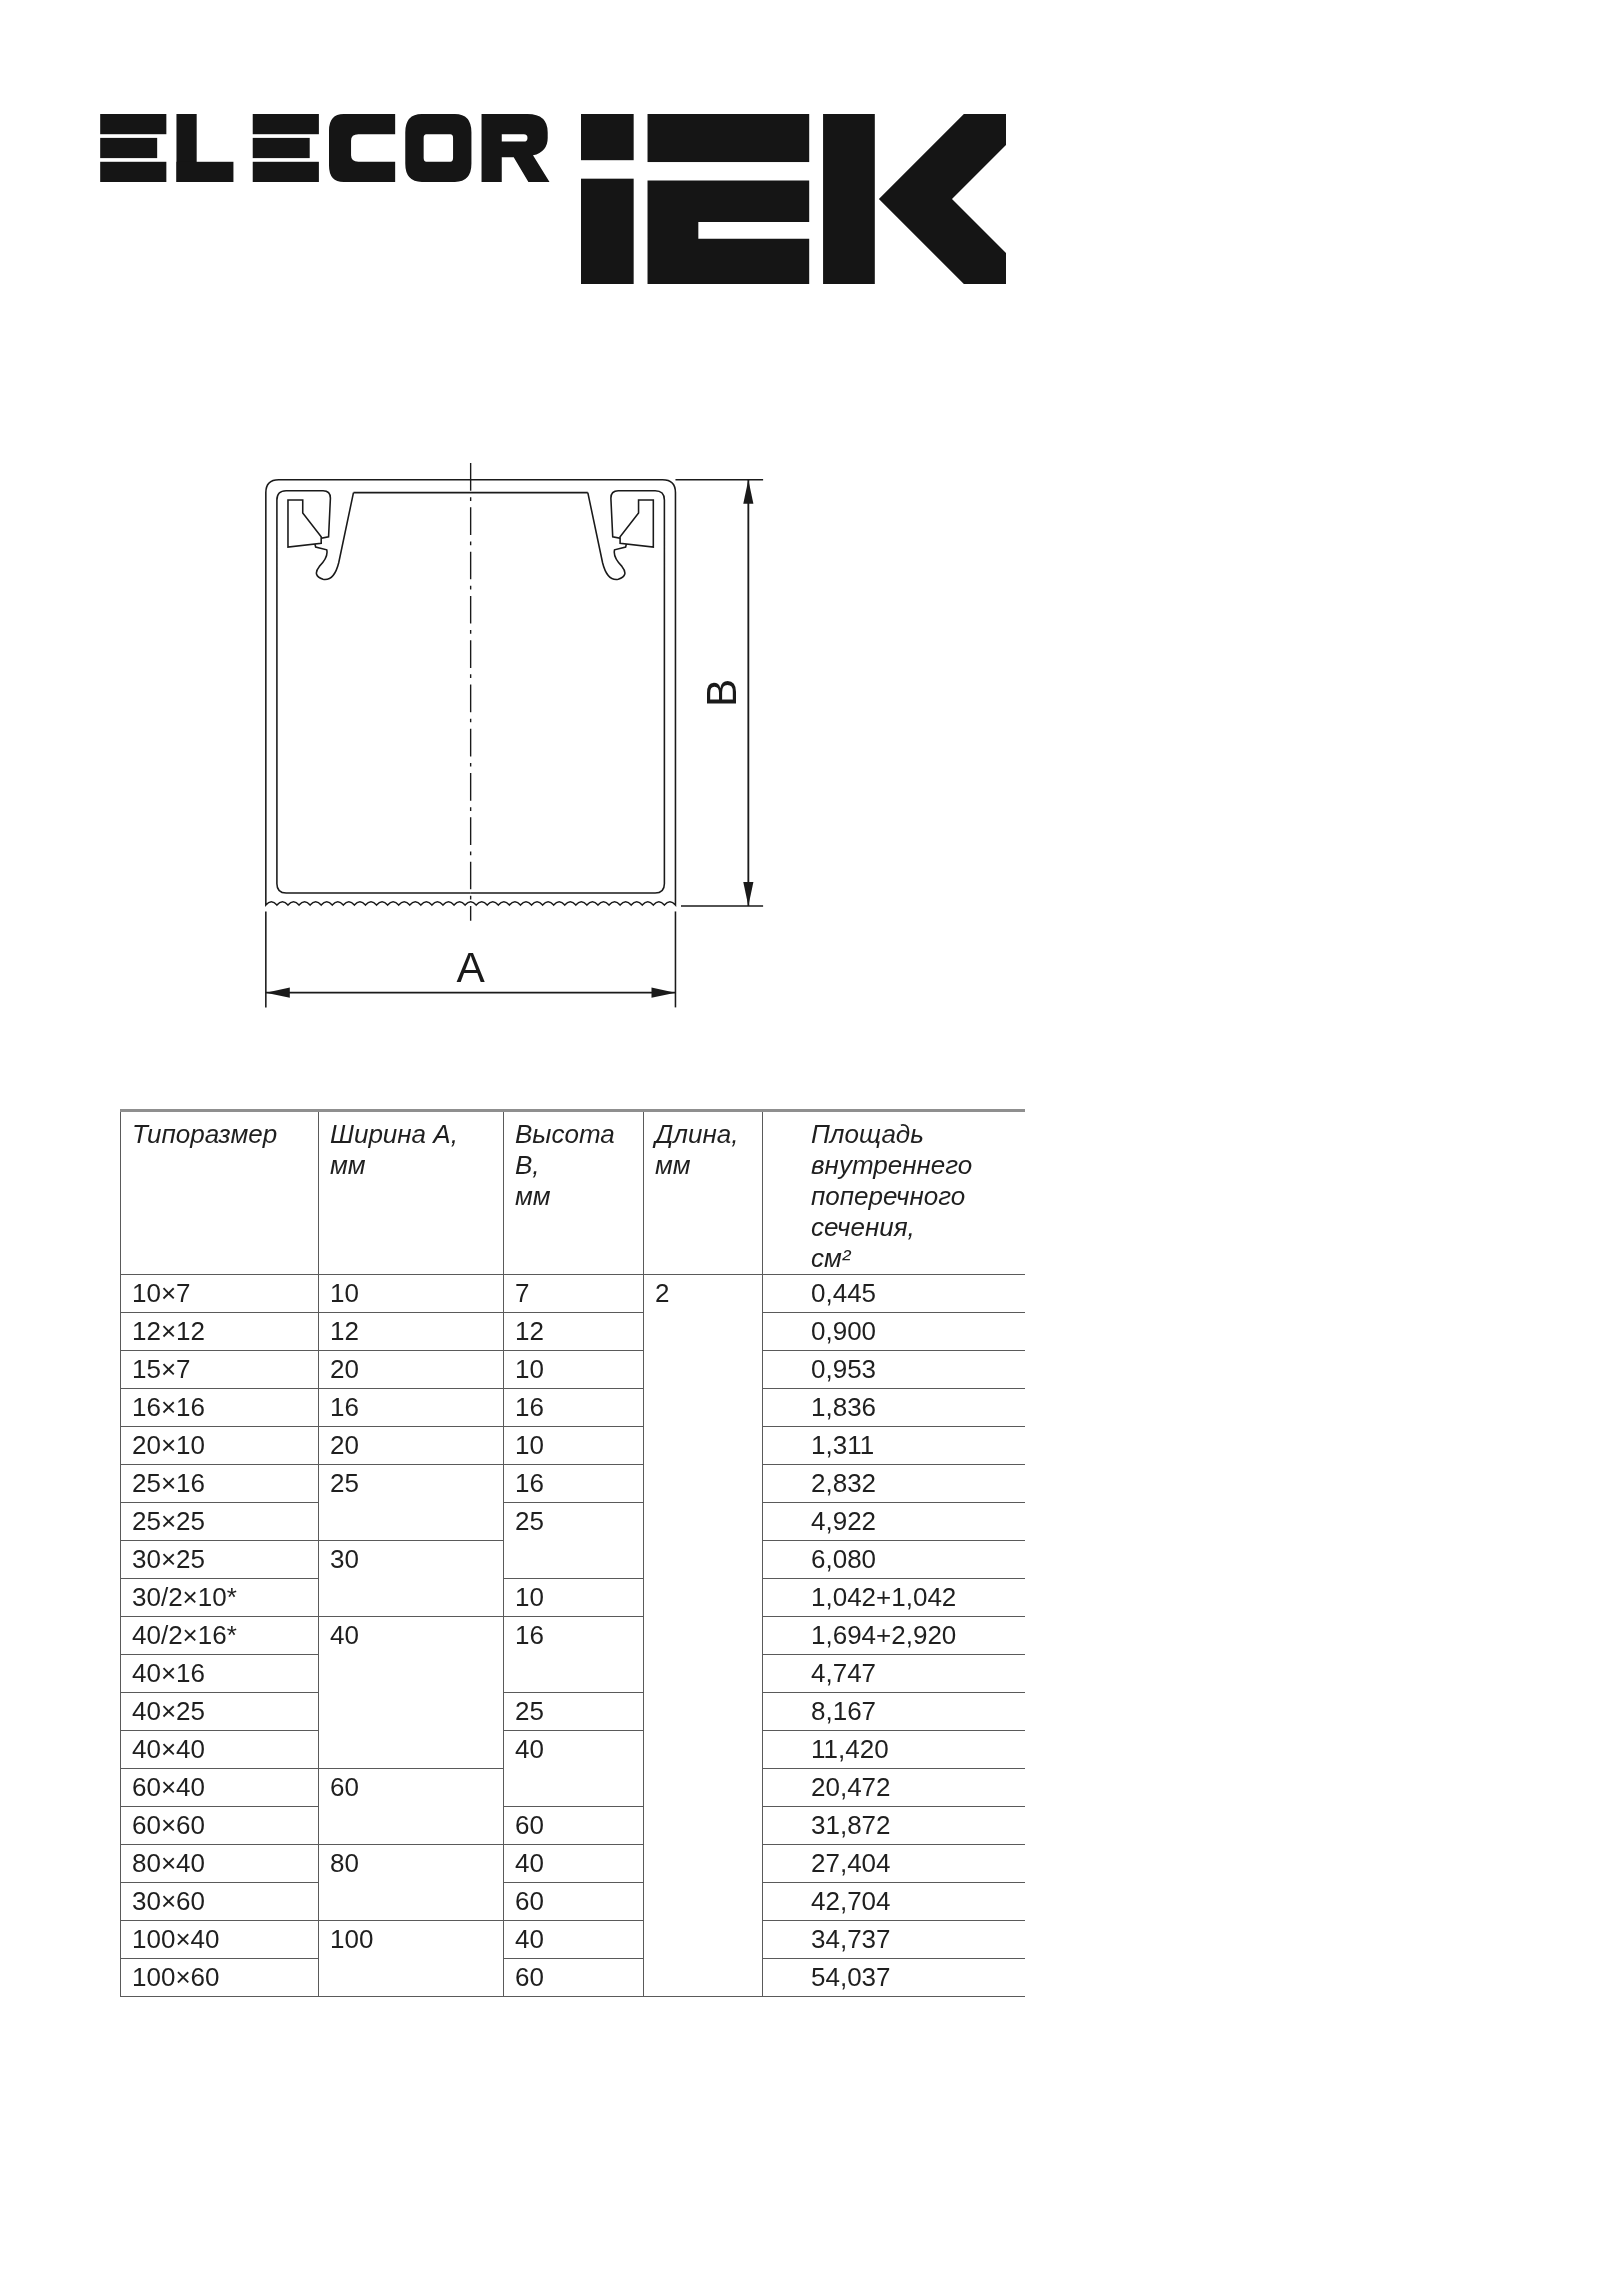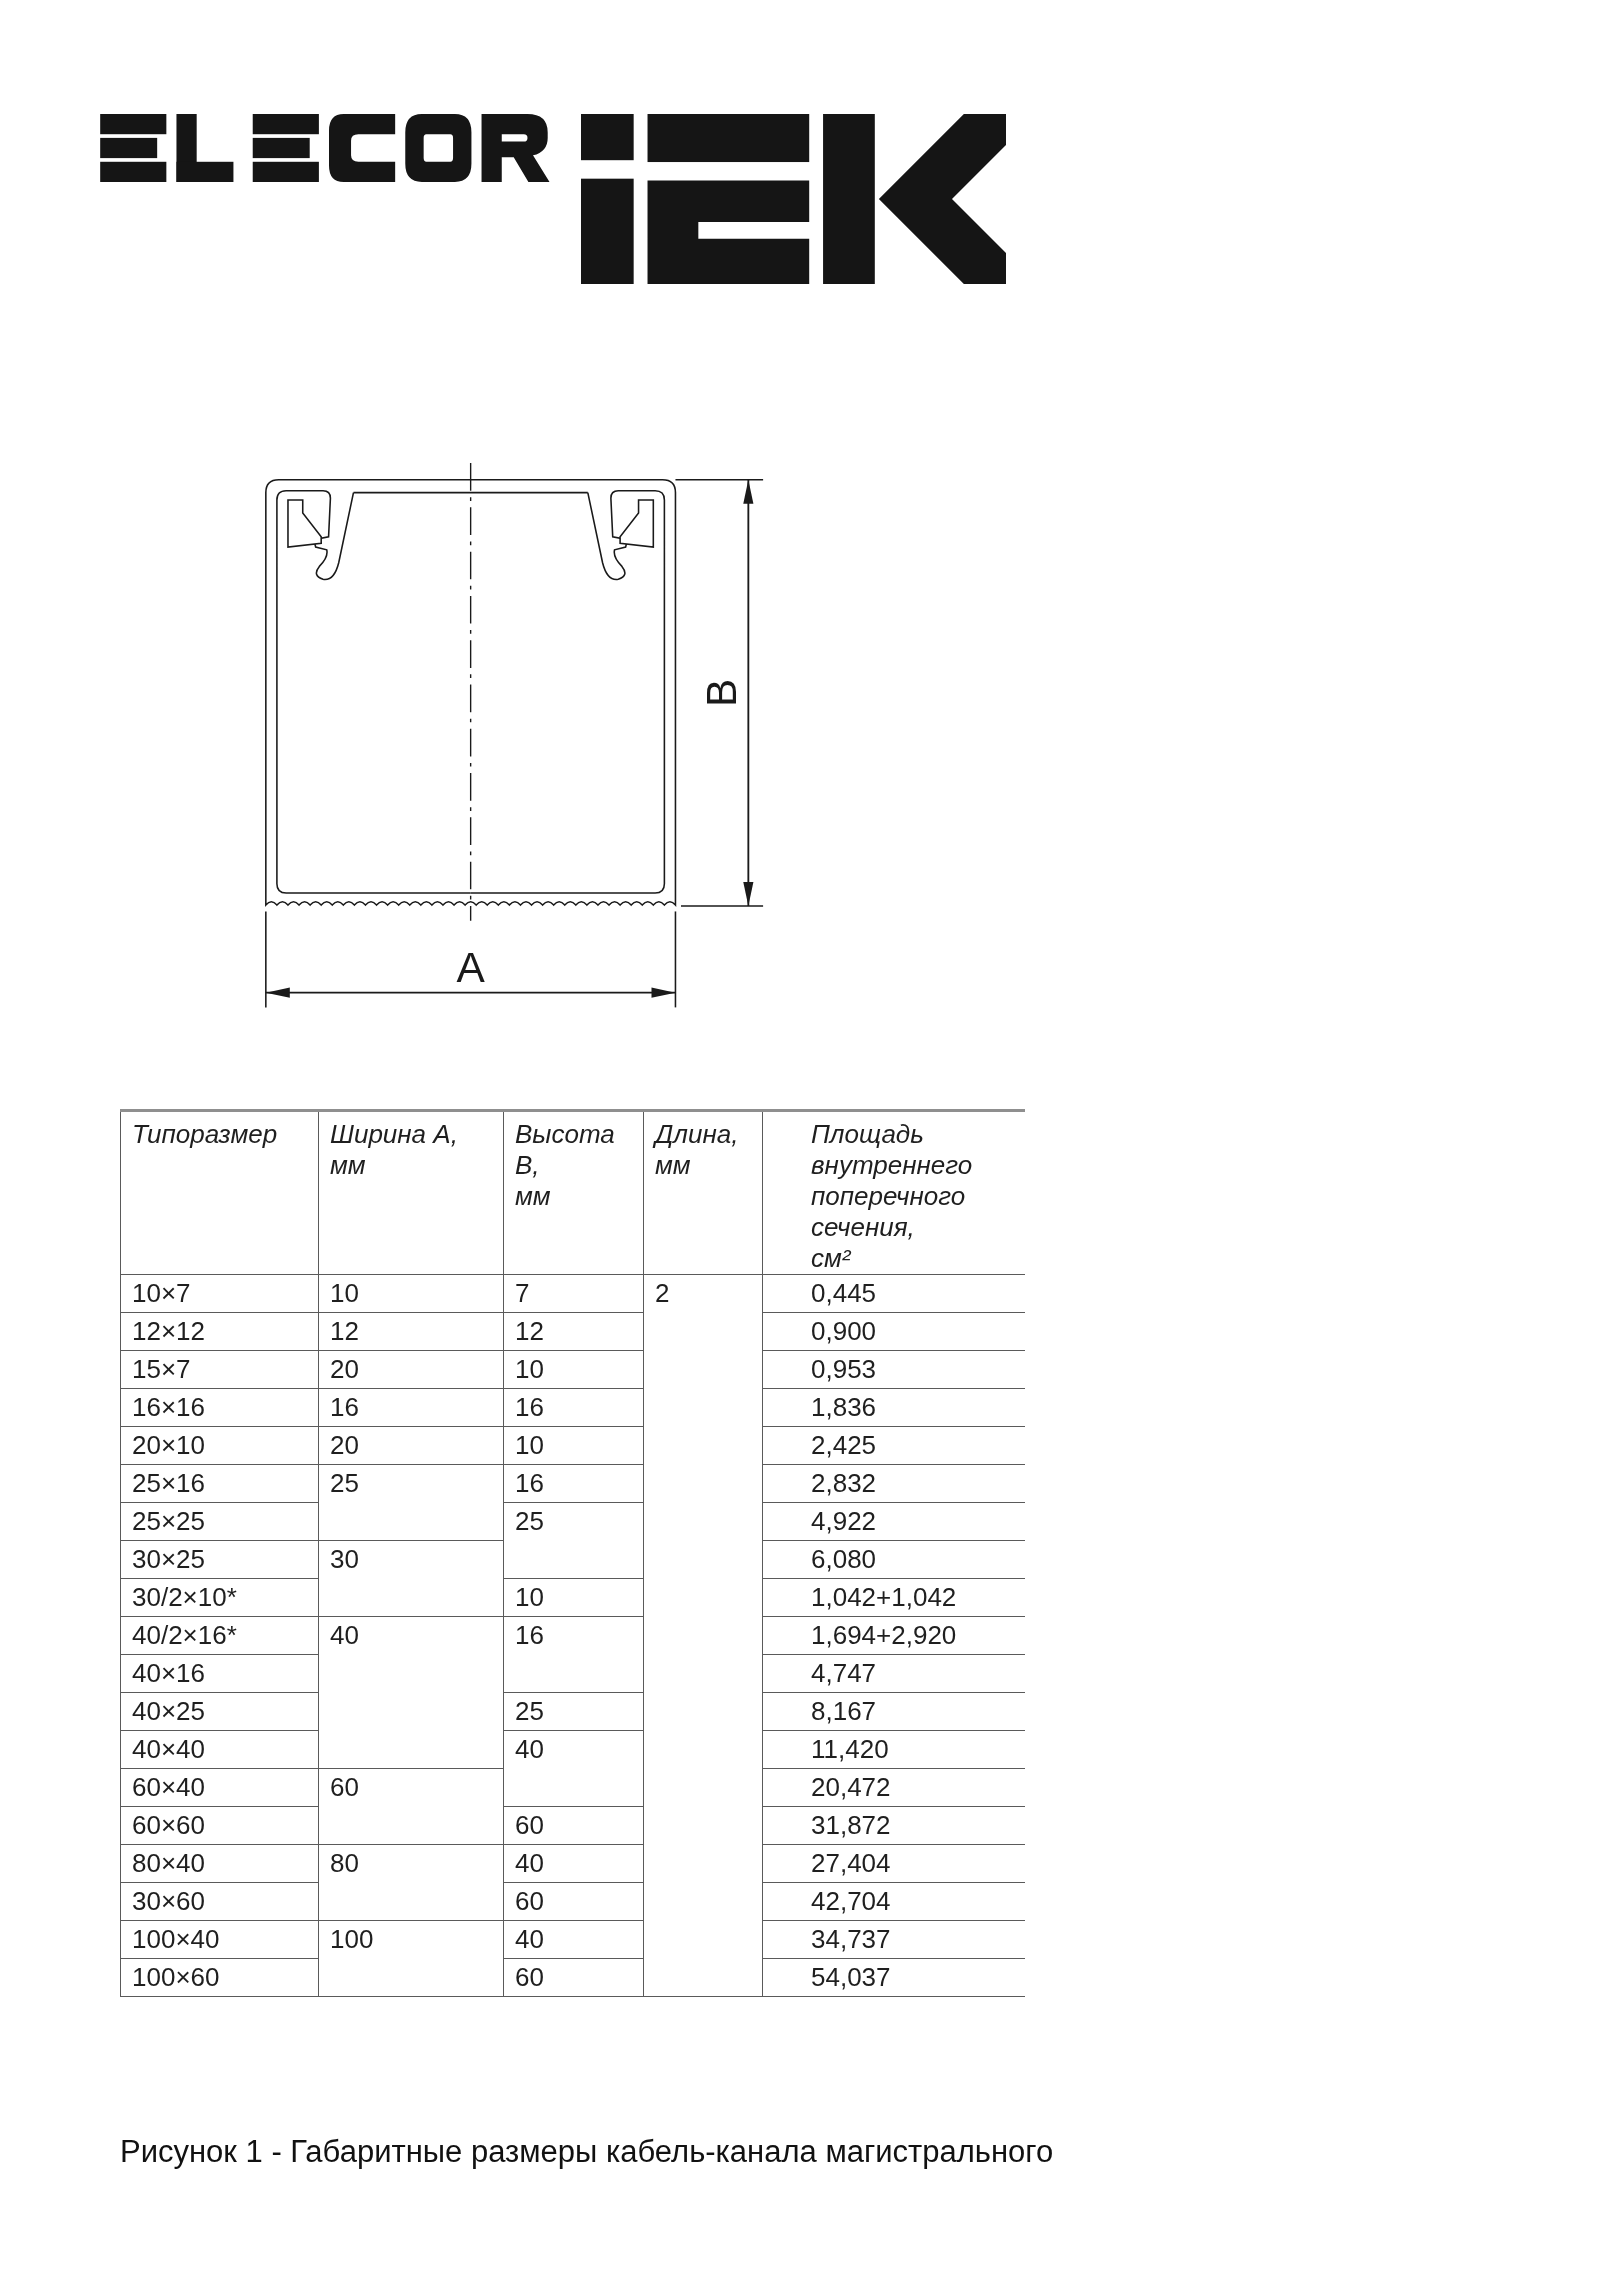--- a/index.html
+++ b/index.html
@@ -176,21 +176,21 @@
       <tr>
         <td>16×16</td>
         <td>16</td>
         <td>16</td>
         <td class="col-s">1,836</td>
       </tr>
       <tr>
         <td>20×10</td>
         <td>20</td>
         <td>10</td>
-        <td class="col-s">2,425</td>
+        <td class="col-s">1,311</td>
       </tr>
       <tr>
         <td>25×16</td>
         <td rowspan="2">25</td>
         <td>16</td>
         <td class="col-s">2,832</td>
       </tr>
       <tr>
         <td>25×25</td>
         <td rowspan="2">25</td>
@@ -255,16 +255,15 @@
       </tr>
       <tr>
         <td>100×60</td>
         <td>60</td>
         <td class="col-s">54,037</td>
       </tr>
     </tbody>
   </table>
 
 
-  <div id="caption">Рисунок 1 - Габаритные размеры кабель-канала магистрального</div>
 
 </div>
 
 
 </body></html>

